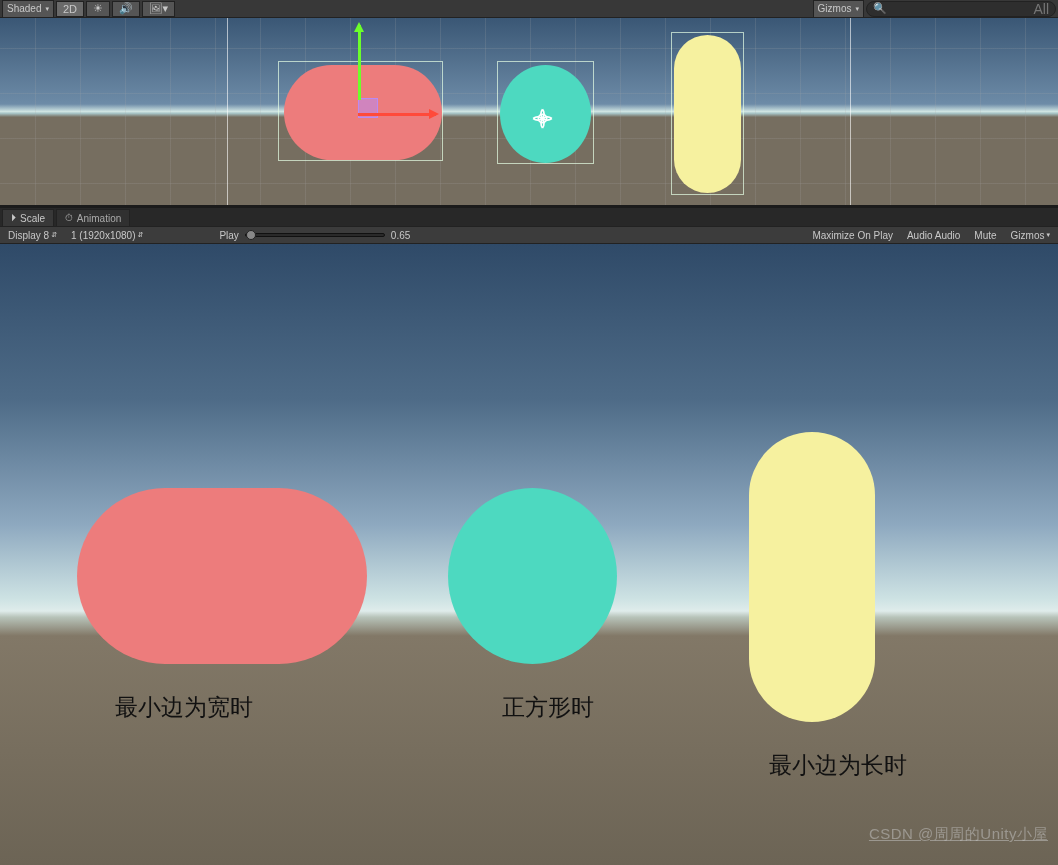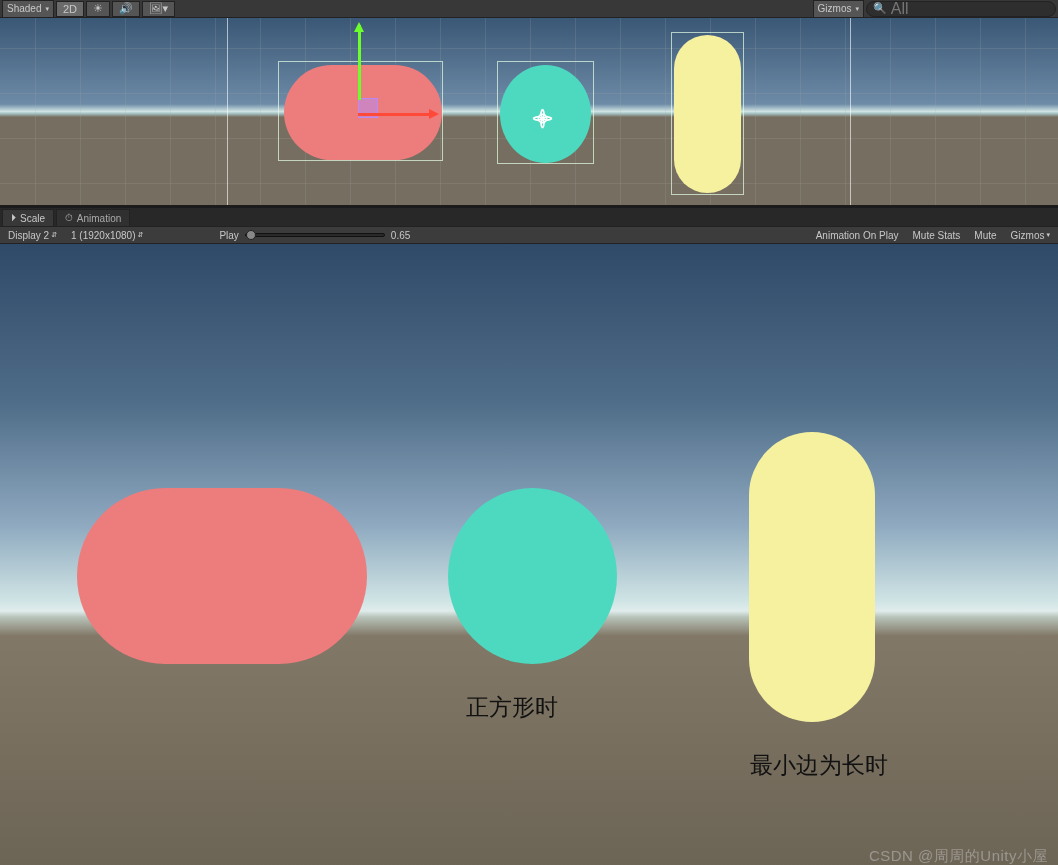--- a/index.html
+++ b/index.html
@@ -18,21 +18,21 @@
   .scene-toolbar .tbtn {
     display: flex; align-items: center; justify-content: center;
     padding: 0 6px; height: 16px; background: #555; border: 1px solid #222; cursor: pointer;
   }
   .scene-toolbar .tbtn.active { background: #6a6a6a; }
   .spacer { flex: 1; }
   .search-box {
     display: flex; align-items: center; height: 16px; width: 190px;
     background: #2e2e2e; border: 1px solid #222; border-radius: 8px; padding: 0 6px; gap: 4px;
   }
-  .search-box input { background: transparent; border: none; outline: none; color: #c8c8c8; font-size: 16px; width: 100%; }
+  .search-box input { background: transparent; border: none; outline: none; color: #c8c8c8; font-size: 14px; width: 100%; text-align: right; }
   
   
   .scene-view {
     position: relative; height: 187px; overflow: hidden;
     background: linear-gradient(to bottom, #3a5775 0%, #6d8ba7 46%, #cfe4e2 50%, #a7c4c6 51%, #766e60 53%, #766e60 100%);
   }
   .scene-view .gridlines {
     position: absolute; inset: 0;
     background-image:
       linear-gradient(rgba(170,170,170,0.18) 1px, transparent 1px),
@@ -89,24 +89,24 @@
     background: linear-gradient(to bottom, #2f4a68 0%, #4e6b87 25%, #8da8bf 45%, #cde2e3 57%, #dfeceb 59%, #b7c3b9 60%, #827867 63%, #6c6455 100%);
   }
   
   .shape { position:absolute; }
   .shape1 { left:77px; top:244px; width:290px; height:176px; background:#ed7c7c; border-radius:88px; }
   .shape2 { left:448px; top:244px; width:169px; height:176px; background:#4dd9c0; border-radius:50%; }
   .shape3 { left:749px; top:188px; width:126px; height:290px; background:#f6f19f; border-radius:63px; }
   
   .label { position:absolute; font-size:23px; color:#111; }
   .label1 { left:115px; top:448px; }
-  .label2 { left:466px; top:448px; }
-  .label3 { left:750px; top:506px; }
-  
-  .watermark { position:absolute; right:10px; bottom:0; font-size:15px; color:rgba(200,200,200,0.5); letter-spacing:0.5px; }
+  .label2 { left:502px; top:448px; }
+  .label3 { left:769px; top:506px; }
+  
+  .watermark { position:absolute; right:10px; bottom:22px; font-size:15px; color:rgba(200,200,200,0.5); letter-spacing:0.5px;text-decoration:underline; }
 </style>
 </head>
 <body>
 
 <div class="scene-toolbar">
   <div class="dropdown">
     <span>Shaded</span>
     <span class="tri">▾</span>
   </div>
   <div class="tbtn active">
@@ -170,43 +170,44 @@
     <span>Scale</span>
   </div>
   <div class="tab inactive">
     <span>⏱</span>
     <span>Animation</span>
   </div>
 </div>
 
 <div class="game-toolbar">
   <div class="gdropdown">
-    <span>Display 2</span>
+    <span>Display 8</span>
     <span class="tri">⇵</span>
   </div>
   <div class="gdropdown">
     <span>1 (1920x1080)</span>
     <span class="tri">⇵</span>
   </div>
   <div style="width:60px"></div>
   <span>Play</span>
   <div class="slider-track">
     <div class="slider-thumb"></div>
   </div>
   <span>0.65</span>
   <div class="spacer"></div>
-  <div class="opt"><span>Animation On Play</span></div>
-  <div class="opt"><span>Mute Stats</span></div>
+  <div class="opt"><span>Maximize On Play</span></div>
+  <div class="opt"><span>Audio Audio</span></div>
   <div class="opt"><span>Mute</span></div>
   <div class="gdropdown">
     <span>Gizmos</span>
     <span class="tri">▾</span>
   </div>
 </div>
 
 <div class="game-view">
   <div class="shape shape1"></div>
   <div class="shape shape2"></div>
   <div class="shape shape3"></div>
+  <div class="label label1">最小边为宽时</div>
   <div class="label label2">正方形时</div>
   <div class="label label3">最小边为长时</div>
   <div class="watermark">CSDN @周周的Unity小屋</div>
 </div>
 
 </body></html>

